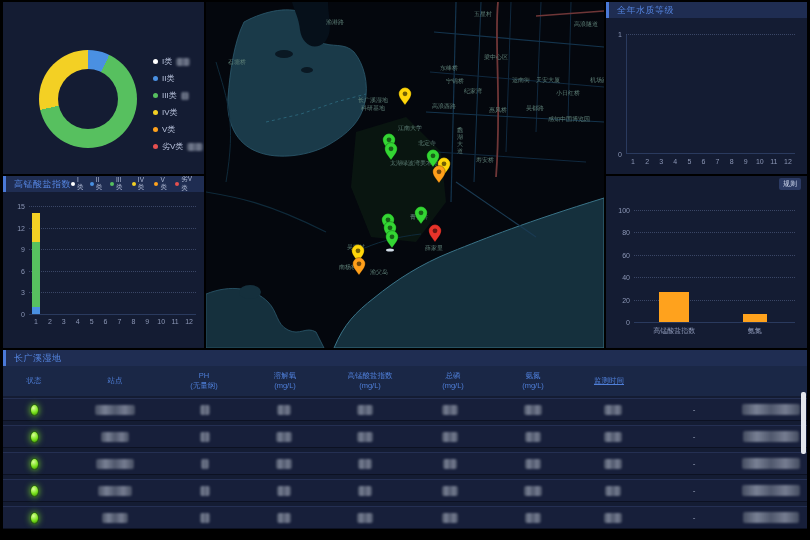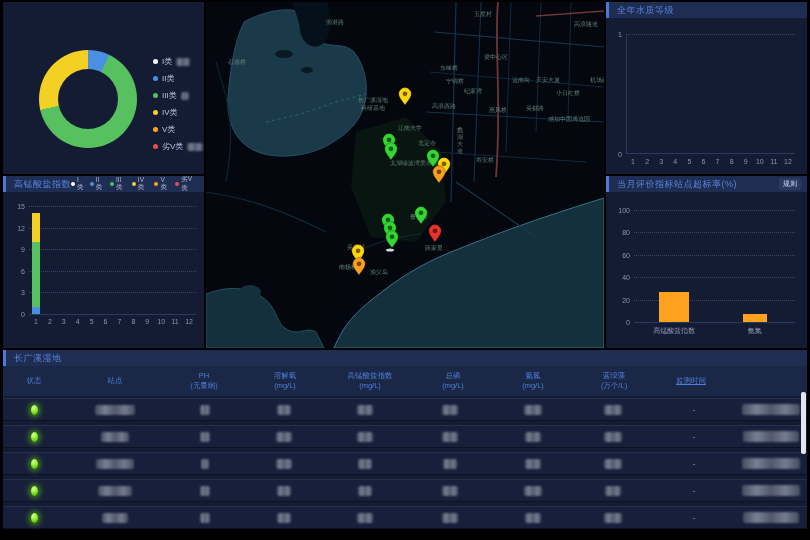--- a/index.html
+++ b/index.html
@@ -312,23 +312,20 @@
             <span class="xlab" style="left: 54.1667%;">7</span>
             <span class="xlab" style="left: 62.5%;">8</span>
             <span class="xlab" style="left: 70.8333%;">9</span>
             <span class="xlab" style="left: 79.1667%;">10</span>
             <span class="xlab" style="left: 87.5%;">11</span>
             <span class="xlab" style="left: 95.8333%;">12</span>
           </div>
       </section>
 
       <section class="panel">
-        <div class="panel-hd">
-          <span class="t">当月评价指标站点超标率(%)</span>
-        </div>
         <span class="chip">规则</span>
         <div class="plot" id="rate-plot" style="inset: 34px 12px 22px 28px; height: 112px;">
             <div class="gridline" style="top: 112px; border-top: 1px solid rgb(42, 58, 94);"></div>
             <span class="ylab" style="top: 112px;">0</span>
             <div class="gridline" style="top: 89.6px;"></div>
             <span class="ylab" style="top: 89.6px;">20</span>
             <div class="gridline" style="top: 67.2px;"></div>
             <span class="ylab" style="top: 67.2px;">40</span>
             <div class="gridline" style="top: 44.8px;"></div>
             <span class="ylab" style="top: 44.8px;">60</span>
@@ -369,24 +366,20 @@
           <div>(mg/L)</div>
         </div>
         <div class="th" style="width: 80px;">
           <div>总磷</div>
           <div>(mg/L)</div>
         </div>
         <div class="th" style="width: 80px;">
           <div>氨氮</div>
           <div>(mg/L)</div>
         </div>
-        <div class="th" style="width: 82px;">
-          <div>蓝绿藻</div>
-          <div>(万个/L)</div>
-        </div>
         <div class="th" style="width: 72px; text-decoration: underline;">
           <div>监测时间</div>
         </div>
       </div>
     <div class="rows" id="trows">
         <div class="trow">
           <div class="td" style="width: 62px;">
             <span class="status-dot"></span>
           </div>
           <div class="td" style="width: 100px;">

